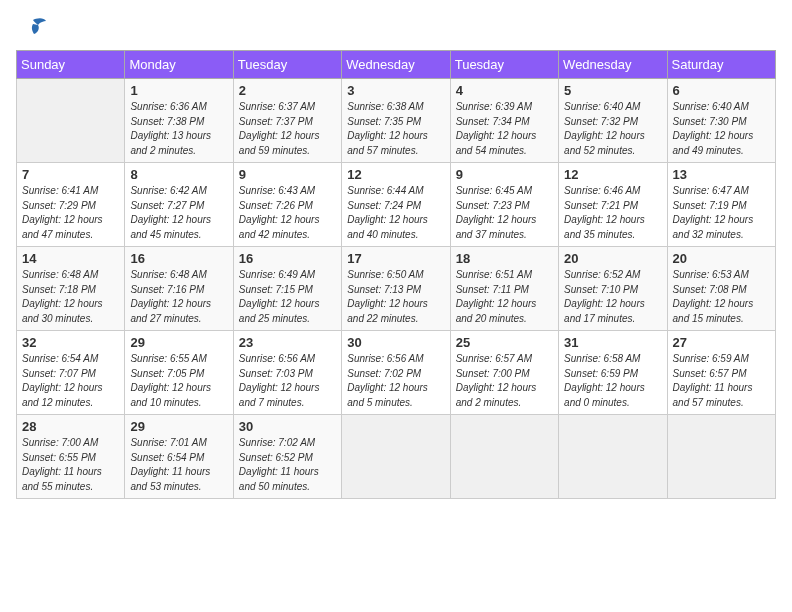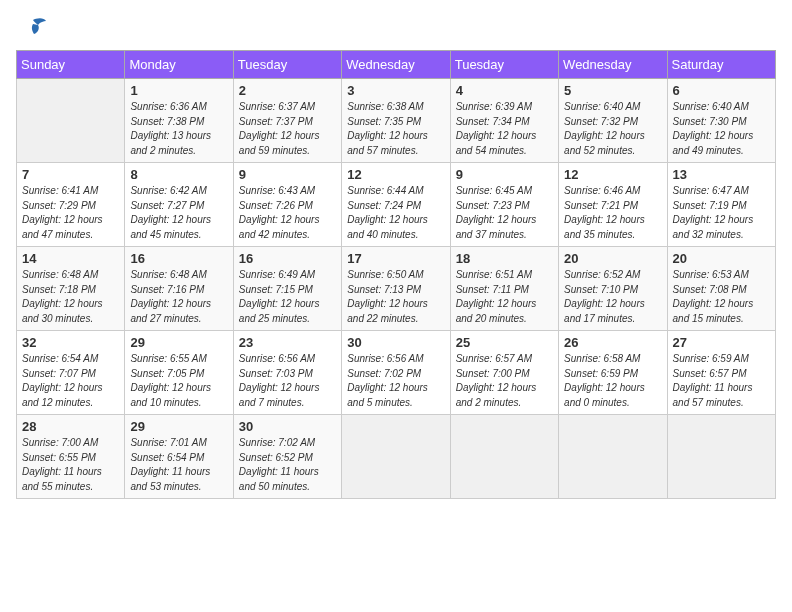--- a/index.html
+++ b/index.html
@@ -229,21 +229,21 @@
         </td>
         <td>
           <span class="day-number">30</span>
           <div class="day-info">Sunrise: 6:56 AM<br>Sunset: 7:02 PM<br>Daylight: 12 hours<br>and 5 minutes.</div>
         </td>
         <td>
           <span class="day-number">25</span>
           <div class="day-info">Sunrise: 6:57 AM<br>Sunset: 7:00 PM<br>Daylight: 12 hours<br>and 2 minutes.</div>
         </td>
         <td>
-          <span class="day-number">26</span>
+          <span class="day-number">31</span>
           <div class="day-info">Sunrise: 6:58 AM<br>Sunset: 6:59 PM<br>Daylight: 12 hours<br>and 0 minutes.</div>
         </td>
         <td>
           <span class="day-number">27</span>
           <div class="day-info">Sunrise: 6:59 AM<br>Sunset: 6:57 PM<br>Daylight: 11 hours<br>and 57 minutes.</div>
         </td>
       </tr>
       <tr>
         <td>
           <span class="day-number">28</span>

